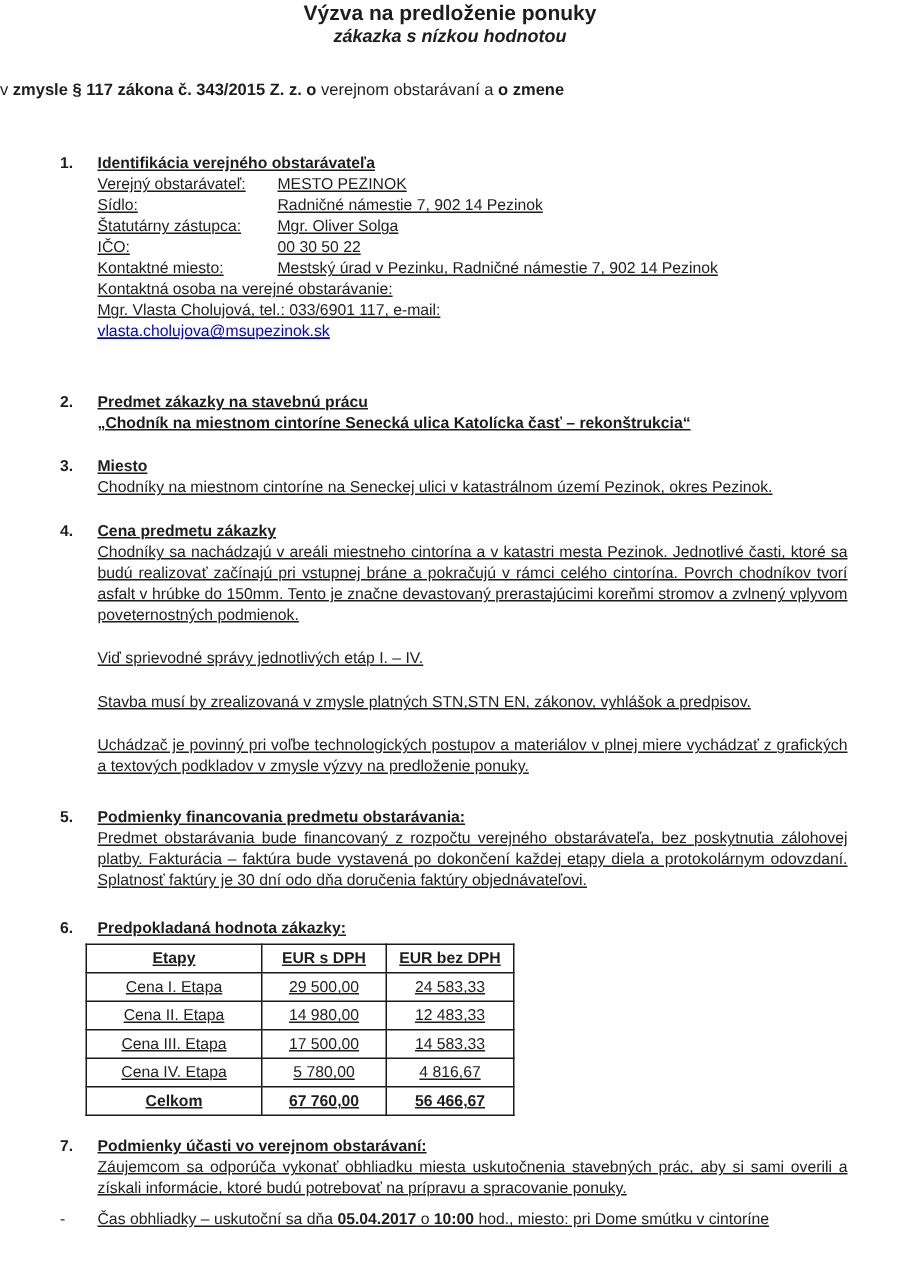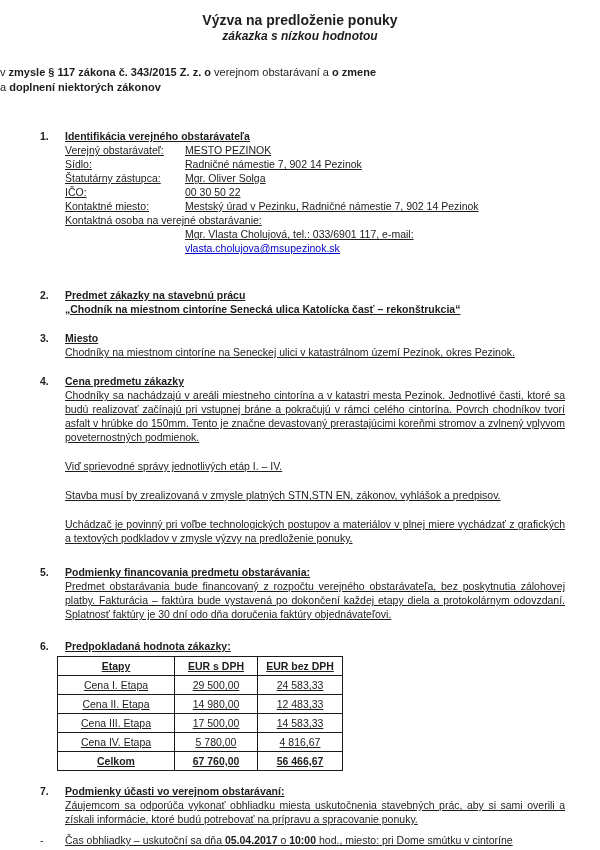--- a/index.html
+++ b/index.html
@@ -2,21 +2,21 @@
 <html lang="sk"><head>
 <meta charset="utf-8">
 <style>
   html,body{margin:0;padding:0;}
   body{
     width:600px;height:850px;overflow:hidden;background:#ffffff;
     font-family:"Liberation Sans","DejaVu Sans",sans-serif;
     color:#1d1d1d;font-size:10.5px;line-height:14px;
   }
   .page{width:600px;height:850px;position:relative;}
-  .doc-header{text-align:center;padding-top:12px;}
+  .doc-header{text-align:center;}
   .doc-title{font-size:14px;line-height:17px;font-weight:bold;}
   .doc-subtitle{font-size:12px;line-height:15px;font-weight:bold;font-style:italic;}
   .law{margin-top:21px;text-align:left;font-size:11px;line-height:15px;}
   .b{font-weight:bold;}
   .content{padding:0 35px 0 40px;}
   .section{margin-top:15px;}
   #s1{margin-top:34px;}
   #s2{margin-top:33px;}
   #s3{margin-top:15px;}
   #s4{margin-top:15px;}
@@ -24,21 +24,21 @@
   #s6{margin-top:18px;}
   #s7{margin-top:13px;}
   .sec-row{display:flex;align-items:flex-start;}
   .sec-num{flex:0 0 25px;width:25px;font-weight:bold;}
   .sec-num.plain{font-weight:normal;}
   .sec-body{flex:1;min-width:0;text-decoration:underline;}
   .sec-heading{font-weight:bold;}
   .info-row{display:flex;}
   .info-label{flex:0 0 120px;width:120px;}
   .info-value{flex:1;}
-  .contact-indent{margin-left:120px;}
+  .contact-indent{}
   a.email{color:#0000cc;text-decoration:underline;}
   .just{text-align:justify;}
   .para{margin-top:15px;}
   .bullet-row{margin-top:7px;}
   table.val{border-collapse:collapse;margin-top:3px;margin-left:-8px;}
   table.val th,table.val td{
     border:1px solid #1a1a1a;padding:2px 5px;height:14px;
     font-size:10.5px;line-height:14px;white-space:nowrap;text-align:center;
   }
   table.val th{font-weight:bold;text-align:center;}
@@ -51,21 +51,20 @@
 </head>
 <body>
 
 <div class="page">
 
   <div class="doc-header">
     <div class="doc-title">Výzva na predloženie ponuky</div>
     <div class="doc-subtitle">zákazka s nízkou hodnotou</div>
     <div class="law">
       <div><span>v </span><span class="b">zmysle § 117  zákona č. 343/2015 Z. z. o </span><span>verejnom obstarávaní a </span><span class="b">o zmene</span></div>
-      <div><span>a </span><span class="b">doplnení niektorých zákonov</span></div>
     </div>
   </div>
 
   <div class="content">
 
     <div class="section sec-row" id="s1">
       <div class="sec-num">1.</div>
       <div class="sec-body">
         <div class="sec-heading">Identifikácia verejného obstarávateľa</div>
         <div class="info-row">

